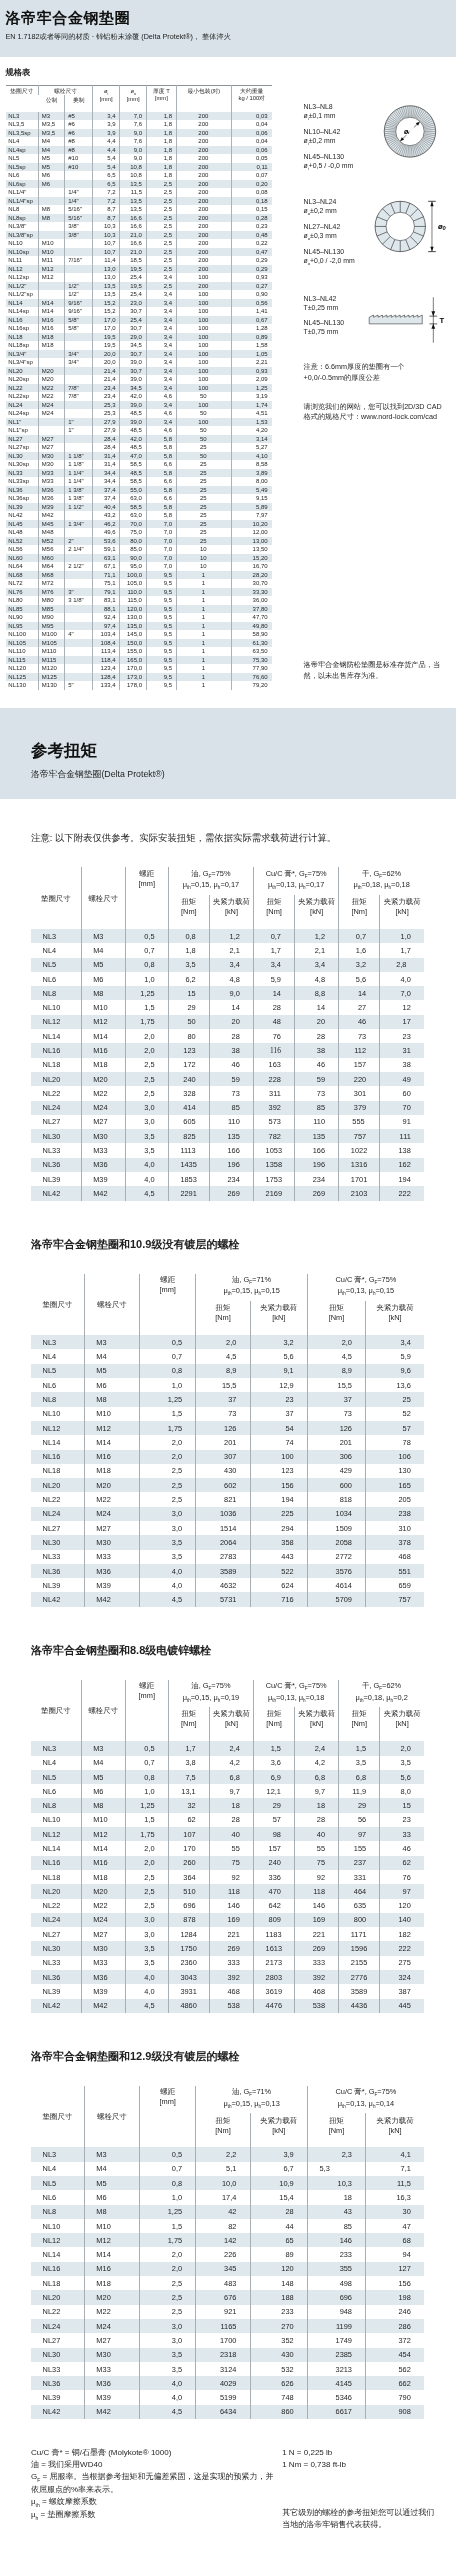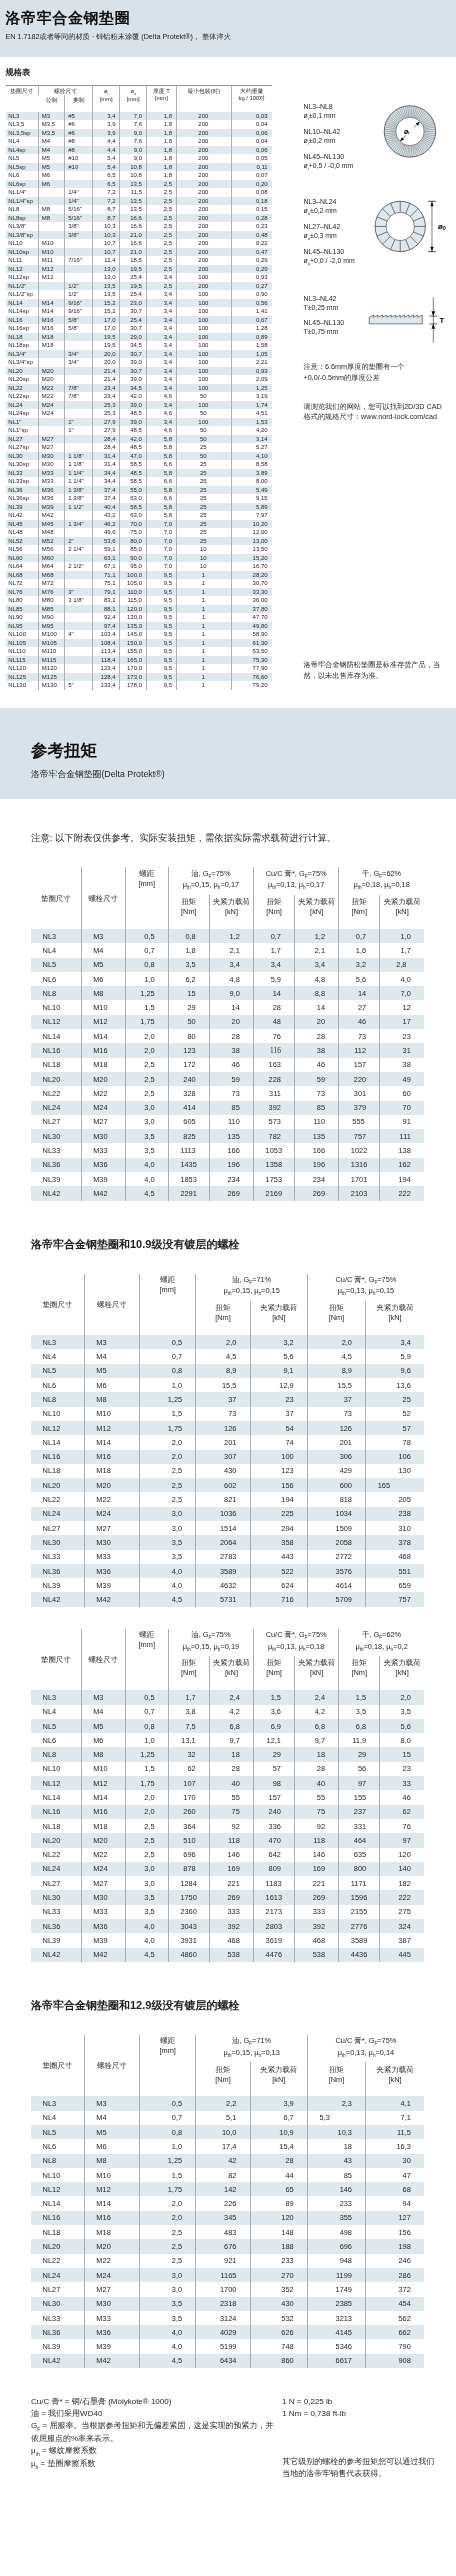--- a/index.html
+++ b/index.html
@@ -1425,21 +1425,21 @@
           <td style="text-align: right;">429</td>
           <td style="text-align: right;">130</td>
         </tr>
         <tr>
           <td style="text-align: left;">NL20</td>
           <td style="text-align: left;">M20</td>
           <td style="text-align: right;">2,5</td>
           <td style="text-align: right;">602</td>
           <td style="text-align: right;">156</td>
           <td style="text-align: right;">600</td>
-          <td style="text-align: left;">165</td>
+          <td style="text-align: right;">165</td>
         </tr>
         <tr>
           <td style="text-align: left;">NL22</td>
           <td style="text-align: left;">M22</td>
           <td style="text-align: right;">2,5</td>
           <td style="text-align: right;">821</td>
           <td style="text-align: right;">194</td>
           <td style="text-align: right;">818</td>
           <td style="text-align: right;">205</td>
         </tr>
@@ -1504,20 +1504,21 @@
           <td style="text-align: right;">5731</td>
           <td style="text-align: right;">716</td>
           <td style="text-align: right;">5709</td>
           <td style="text-align: right;">757</td>
         </tr>
       </tbody>
   </table>
 </section>
 
 <section class="torque-block">
+  <h3 class="torque-title">洛帝牢合金钢垫圈和8.8级电镀锌螺栓</h3>
   <table class="torque-table">
     <colgroup>
       <col style="width:50px">
         <col style="width:44px">
         <col style="width:43px">
       <col style="width:41px">
         <col style="width:44px">
         <col style="width:41px">
       <col style="width:44px">
         <col style="width:41px">

